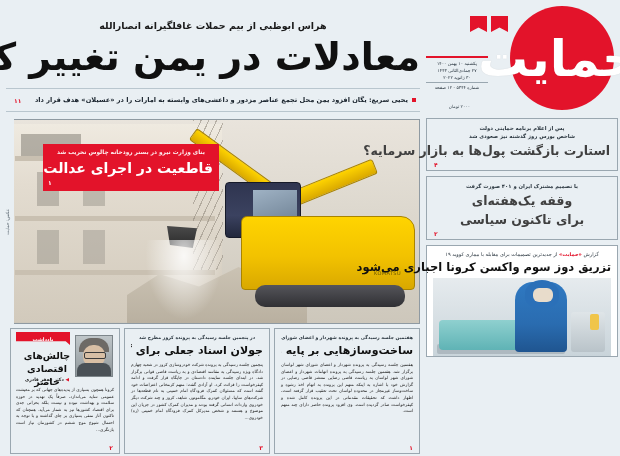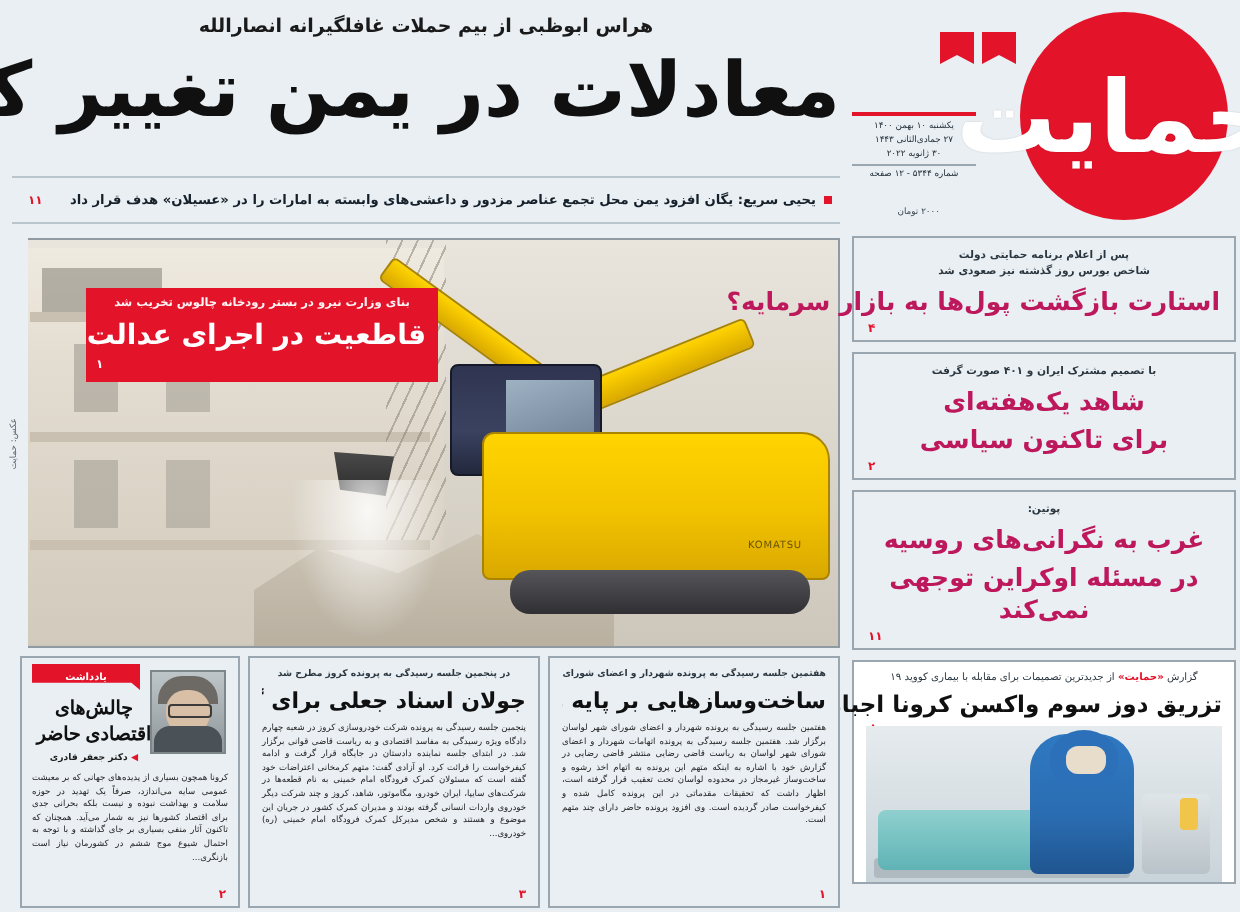--- a/index.html
+++ b/index.html
@@ -56,21 +56,21 @@
   .datebox .dline.sep{
     border-top:.5px solid #9aa7b0;margin-top:1px;padding-top:1px;
   }
   .tooman{
     position:absolute;top:104px;right:150px;
     font-size:4.4px;color:#3a4750;
   }
 
   
   .lead{
-    position:absolute;top:0;right:200px;width:414px;height:108px;
+    position:absolute;top:12px;right:200px;width:414px;height:108px;
     text-align:center;
   }
   .lead .kicker{
     font-size:9.5px;color:#1a1a1a;font-weight:bold;
     letter-spacing:.1px;margin-top:8px;
   }
   .lead .headline{
     font-size:38px;font-weight:bold;color:#101010;
     line-height:1.18;margin-top:4px;letter-spacing:-1px;
     white-space:nowrap;
@@ -186,21 +186,21 @@
   }
   .sb-item{
     position:relative;box-sizing:border-box;
     border:1px solid #9aa7b0;background:#e9eff3;
     margin-bottom:5px;padding:5px 7px 11px 7px;text-align:center;
   }
   .sb-item .k{
     font-size:5.3px;line-height:8px;color:#2b3740;font-weight:bold;
   }
   .sb-item .h{
-    font-size:12.5px;font-weight:bold;color:#be185d;line-height:16px;
+    font-size:12.5px;font-weight:bold;color:#404040;line-height:16px;
     margin-top:3px;white-space:nowrap;
   }
   .sb-item .h.two{white-space:normal;}
   .sb-item .pg{
     position:absolute;left:7px;bottom:2px;
     color:#e3132a;font-size:6px;font-weight:bold;
   }
 
   .sb-photo{
     position:relative;box-sizing:border-box;
@@ -284,21 +284,21 @@
     position:absolute;top:6px;right:6px;width:36px;height:40px;
     background:linear-gradient(180deg,#bfc6c9 0%,#8f979b 100%);
     overflow:hidden;border:1px solid #7d868b;
   }
   .av-hair{position:absolute;left:3px;top:2px;width:30px;height:14px;background:#6d6a66;border-radius:12px 12px 0 0;}
   .av-face{position:absolute;left:7px;top:9px;width:22px;height:22px;background:#d8bfa5;border-radius:10px;}
   .av-body{position:absolute;left:1px;bottom:0;width:34px;height:13px;background:#4a5157;border-radius:8px 8px 0 0;}
   .av-glass{position:absolute;left:8px;top:16px;width:20px;height:5px;border:1px solid #3b3b3b;border-radius:2px;}
   .note .h{
     position:absolute;top:20px;left:6px;width:60px;
-    font-size:9.5px;font-weight:bold;color:#101010;line-height:13px;text-align:center;font-family:Liberation Serif, serif;
+    font-size:9.5px;font-weight:bold;color:#101010;line-height:13px;text-align:center;
   }
   .note .byline{
     position:absolute;top:48px;left:6px;width:60px;text-align:center;
     font-size:4.6px;font-weight:bold;color:#1c1c1c;
   }
   .note .byline .dot{color:#e3132a;}
   .note .body{
     position:absolute;top:58px;right:5px;left:5px;
     font-size:4.3px;line-height:6.6px;color:#222;text-align:justify;
   }
@@ -379,31 +379,25 @@
 
     <div class="sb-item">
       <div class="k">پس از اعلام برنامه حمایتی دولت</div>
       <div class="k">شاخص بورس روز گذشته نیز صعودی شد</div>
       <div class="h">استارت بازگشت پول‌ها به بازار سرمایه؟</div>
       <div class="pg">۴</div>
     </div>
 
     <div class="sb-item">
       <div class="k">با تصمیم مشترک ایران و ۴۰۱ صورت گرفت</div>
-      <div class="h two">شاهد یک‌هفته‌ای</div>
+      <div class="h two">وقفه یک‌هفته‌ای</div>
       <div class="h two">برای تاکنون سیاسی</div>
       <div class="pg">۲</div>
     </div>
 
-    <div class="sb-item">
-      <div class="k">پوتین:</div>
-      <div class="h two">غرب به نگرانی‌های روسیه</div>
-      <div class="h two">در مسئله اوکراین توجهی نمی‌کند</div>
-      <div class="pg">۱۱</div>
-    </div>
 
     <div class="sb-photo">
       <div class="k">
         <span>گزارش</span>
         <span class="red">«حمایت»</span>
         <span>از جدیدترین تصمیمات برای مقابله با بیماری کووید ۱۹</span>
       </div>
       <div class="h">تزریق دوز سوم واکسن کرونا اجباری می‌شود</div>
       <div class="pg">۱۰</div>
       <div class="covid">

